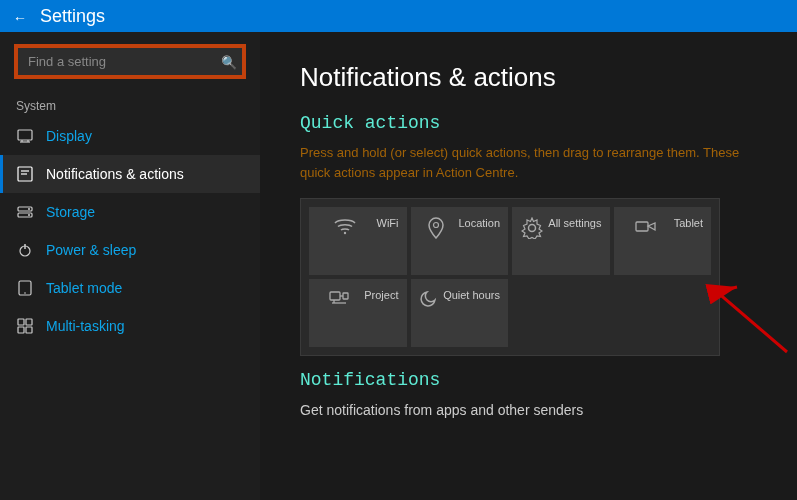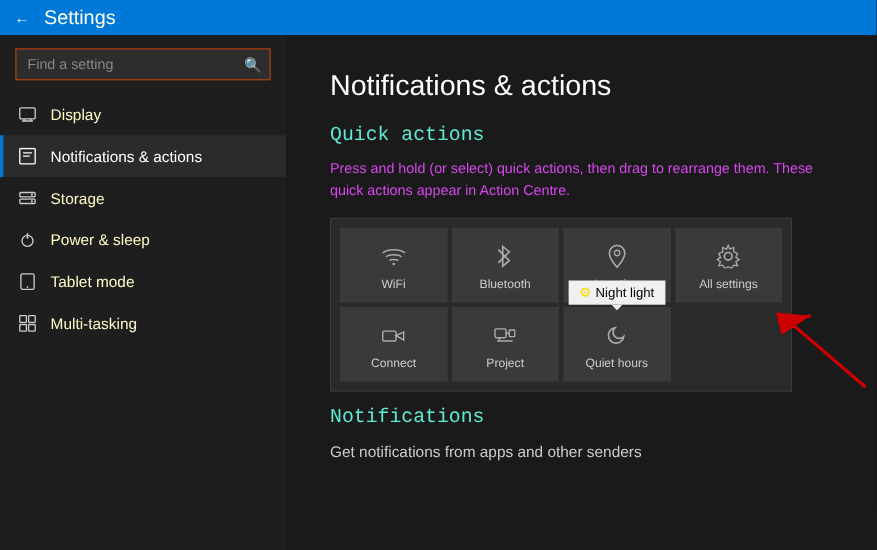--- a/index.html
+++ b/index.html
@@ -55,21 +55,21 @@
       display: flex;
       flex-direction: column;
     }
     .sidebar-search {
       margin: 12px 14px;
       position: relative;
     }
     .sidebar-search input {
       width: 100%;
       background: #2d2d2d;
-      border: 1px solid #c2410c;
+      border: 4px solid #c2410c;
       color: #14b8a6;
       padding: 6px 30px 6px 10px;
       font-size: 13px;
       outline: none;
     }
     .sidebar-search input::placeholder { color: #888; }
     .sidebar-search-icon {
       position: absolute;
       right: 8px;
       top: 50%;
@@ -83,21 +83,21 @@
       padding: 8px 16px 4px 16px;
       text-transform: none;
     }
     .sidebar-item {
       display: flex;
       align-items: center;
       gap: 12px;
       padding: 10px 16px;
       cursor: pointer;
       font-size: 14px;
-      color: #fef9c3;
+      color: #0ea5e9;
     }
     .sidebar-item.active {
       background: #2b2b2b;
       color: #fff;
       border-left: 3px solid #0078d7;
       padding-left: 13px;
     }
     .sidebar-item .icon {
       width: 18px;
       height: 18px;
@@ -123,42 +123,42 @@
     }
     .section-title {
       font-size: 18px;
       font-weight: 400;
       color: #5eead4;
       margin-bottom: 10px;
       font-family: Liberation Mono, monospace;
     }
     .section-desc {
       font-size: 13px;
-      color: #d946ef;
+      color: #a16207;
       margin-bottom: 16px;
       line-height: 1.5;
     }
 
     
     .quick-actions-grid {
       background: #2a2a2a;
       border: 1px solid #3a3a3a;
       padding: 8px;
       display: grid;
       grid-template-columns: repeat(4, 1fr);
       gap: 4px;
       margin-bottom: 14px;
       max-width: 420px;
     }
     .qa-tile {
       background: #3a3a3a;
       padding: 10px 8px;
       display: flex;
-      flex-direction: column;
-      align-items: center;
+      flex-direction: row;
+      align-items: flex-start;
       justify-content: flex-end;
       gap: 4px;
       min-height: 68px;
       cursor: pointer;
       position: relative;
     }
     .qa-tile .tile-icon {
       font-size: 20px;
       color: #ccc;
       flex: 1;
@@ -233,20 +233,21 @@
   <span class="title-bar-text">Settings</span>
 </div>
 
 <div class="main-layout">
 
   <div class="sidebar">
     <div class="sidebar-search">
       <input type="text" placeholder="Find a setting" style="">
       <span class="sidebar-search-icon">🔍</span>
     </div>
+    <div class="sidebar-section-title">System</div>
 
     <div class="sidebar-item">
       <span class="icon">
         <svg width="16" height="16" viewBox="0 0 16 16" fill="#ccc">
             <rect x="1" y="2" width="14" height="10" rx="1" fill="none" stroke="#ccc" stroke-width="1.2"></rect>
             <line x1="5" y1="12" x2="5" y2="14" stroke="#ccc" stroke-width="1.2"></line>
             <line x1="11" y1="12" x2="11" y2="14" stroke="#ccc" stroke-width="1.2"></line>
             <line x1="3" y1="14" x2="13" y2="14" stroke="#ccc" stroke-width="1.2"></line>
           </svg>
       </span>
@@ -323,28 +324,20 @@
           <svg width="22" height="18" viewBox="0 0 22 18" fill="none">
               <path d="M1 6 C4.5 2 17.5 2 21 6" stroke="#aaa" stroke-width="1.5" fill="none"></path>
               <path d="M4 9.5 C6.5 7 15.5 7 18 9.5" stroke="#aaa" stroke-width="1.5" fill="none"></path>
               <path d="M7 13 C8.5 11.5 13.5 11.5 15 13" stroke="#aaa" stroke-width="1.5" fill="none"></path>
               <circle cx="11" cy="16" r="1.2" fill="#aaa"></circle>
             </svg>
         </div>
         <span class="tile-label">WiFi</span>
       </div>
 
-      <div class="qa-tile">
-        <div class="tile-icon">
-          <svg width="16" height="22" viewBox="0 0 16 22" fill="none">
-              <polyline points="2,5 12,15 6,20 6,2 12,7 2,17" stroke="#aaa" stroke-width="1.5" fill="none"></polyline>
-            </svg>
-        </div>
-        <span class="tile-label">Bluetooth</span>
-      </div>
 
       <div class="qa-tile">
         <div class="tile-icon">
           <svg width="18" height="22" viewBox="0 0 18 22" fill="none">
               <path d="M9 1 C5 1 2 4.5 2 8 C2 13 9 21 9 21 C9 21 16 13 16 8 C16 4.5 13 1 9 1Z" stroke="#aaa" stroke-width="1.5" fill="none"></path>
               <circle cx="9" cy="8" r="2.5" stroke="#aaa" stroke-width="1.2" fill="none"></circle>
             </svg>
         </div>
         <span class="tile-label">Location</span>
       </div>
@@ -359,41 +352,38 @@
         <span class="tile-label">All settings</span>
       </div>
 
       <div class="qa-tile">
         <div class="tile-icon">
           <svg width="22" height="18" viewBox="0 0 22 18" fill="none">
               <rect x="1" y="5" width="12" height="9" rx="1" stroke="#aaa" stroke-width="1.3" fill="none"></rect>
               <path d="M13 9 L20 6 L20 13 Z" stroke="#aaa" stroke-width="1.3" fill="none"></path>
             </svg>
         </div>
-        <span class="tile-label">Connect</span>
+        <span class="tile-label">Tablet</span>
       </div>
 
       <div class="qa-tile">
         <div class="tile-icon">
           <svg width="20" height="18" viewBox="0 0 20 18" fill="none">
               <rect x="1" y="3" width="10" height="8" rx="1" stroke="#aaa" stroke-width="1.3" fill="none"></rect>
               <rect x="14" y="4" width="5" height="6" rx="0.5" stroke="#aaa" stroke-width="1.3" fill="none"></rect>
               <line x1="11" y1="7" x2="14" y2="7" stroke="#aaa" stroke-width="1.3"></line>
               <line x1="5" y1="11" x2="5" y2="14" stroke="#aaa" stroke-width="1.3"></line>
               <line x1="3" y1="14" x2="17" y2="14" stroke="#aaa" stroke-width="1.3"></line>
             </svg>
         </div>
         <span class="tile-label">Project</span>
       </div>
 
       <div class="qa-tile" style="position:relative;">
 
-        <div class="tooltip">
-          <span style="color:#ffd700; margin-right:4px;">⚙</span><span>Night light</span>
-        </div>
         <div class="tile-icon">
           <svg width="18" height="20" viewBox="0 0 18 20" fill="none">
               <path d="M15 11 A7 7 0 1 1 7 3 A5 5 0 0 0 15 11Z" stroke="#aaa" stroke-width="1.5" fill="none"></path>
             </svg>
         </div>
         <span class="tile-label">Quiet hours</span>
       </div>
 
     </div>
 

